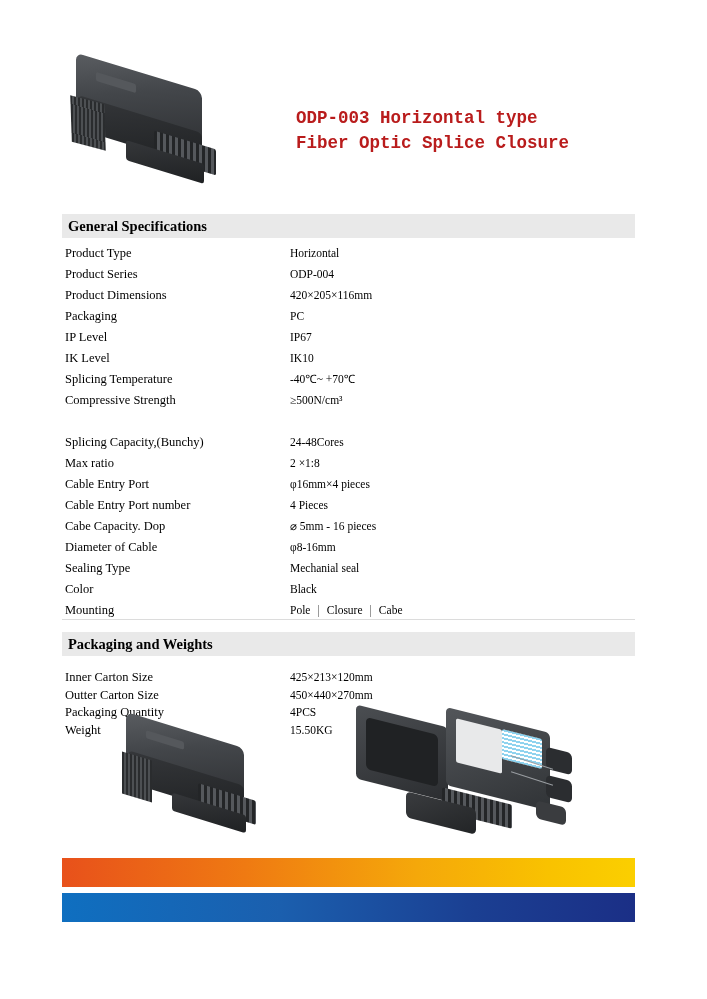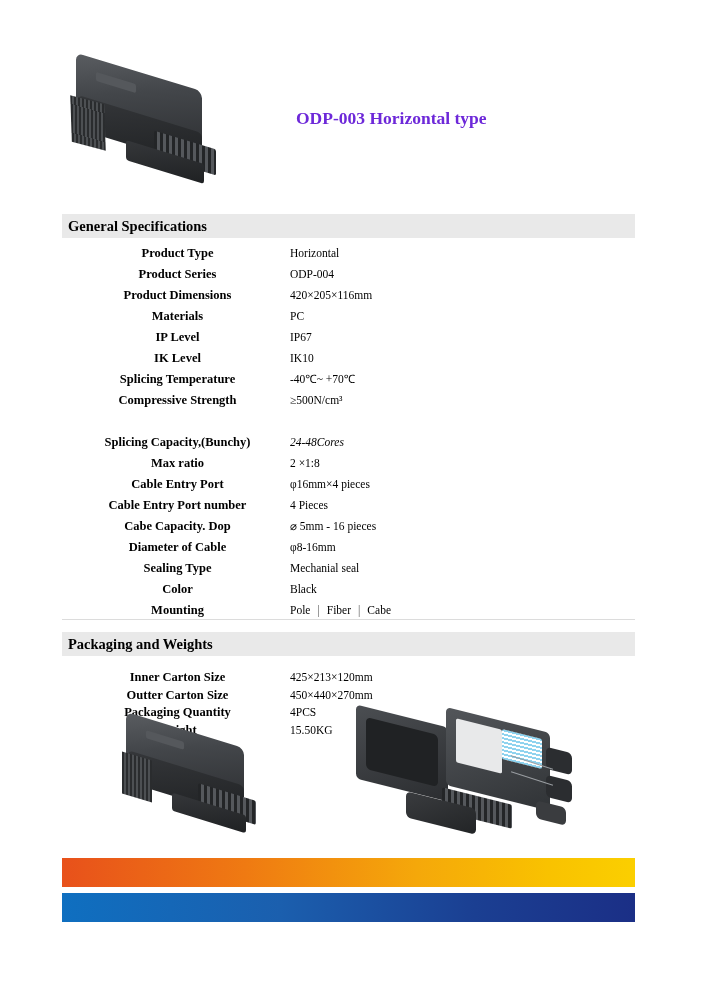--- a/index.html
+++ b/index.html
@@ -31,25 +31,25 @@
     width: 175px;
     height: 155px;
   }
   .title-block {
     position: absolute;
     left: 296px;
     top: 106px;
     width: 360px;
   }
   .title-line {
-    font-family: Liberation Serif, serif;
+    font-family: Liberation Mono, monospace;
     font-size: 17.5px;
     font-weight: bold;
     line-height: 25px;
-    color: #6d28d9;
+    color: #b91c1c;
   }
 
   
   .section-bar {
     position: absolute;
     left: 62px;
     width: 573px;
     height: 24px;
     background: #e9e9e9;
   }
@@ -87,26 +87,25 @@
     top: 21px;
   }
   .spec-row.tight {
     height: 17.5px;
     line-height: 17.5px;
   }
   .spec-label {
     display: inline-block;
     width: 228px;
     font-size: 12.5px;
-    font-weight: bold;
+    font-weight: normal;
     font-family: "Liberation Serif", serif;
     padding-left: 3px;
     box-sizing: border-box;
     vertical-align: top;
-    text-align: center;
   }
   .spec-value {
     display: inline-block;
     font-size: 11.5px;
     font-family: "Liberation Serif", serif;
     font-weight: normal;
     vertical-align: top;
   }
   .spec-value .sep {
     display: inline-block;
@@ -205,57 +204,58 @@
       <div class="body dark" style="left:12px; top:66px; width:124px; height:34px; transform: skewY(17deg); border-radius:5px;"></div>
       <div class="fins" style="left:5px; top:52px; width:34px; height:46px; transform: skewY(17deg) rotate(-2deg);"></div>
       <div class="ports" style="left:88px; top:92px; width:62px; height:26px; transform: skewY(17deg);"></div>
       <div class="body dark" style="left:60px; top:104px; width:78px; height:20px; transform: skewY(17deg); border-radius:3px;"></div>
       <div class="body" style="left:30px; top:30px; width:40px; height:9px; transform: skewY(17deg); background:#55585c; border-radius:2px;"></div>
     </div>
   </div>
 
   <div class="title-block">
     <div class="title-line">ODP-003 Horizontal type</div>
+    <div class="title-line">Fiber Optic Splice Closure</div>
   </div>
 </div>
 
 <div class="section-bar" id="bar-general">
   <span class="section-title">General Specifications</span>
 </div>
 
 <div class="spec-list" id="specs-general">
 
   <div class="spec-row">
     <span class="spec-label">Product Type</span><span class="spec-value">Horizontal</span>
   </div>
   <div class="spec-row">
     <span class="spec-label">Product Series</span><span class="spec-value">ODP-004</span>
   </div>
   <div class="spec-row">
     <span class="spec-label">Product Dimensions</span><span class="spec-value">420×205×116mm</span>
   </div>
   <div class="spec-row">
-    <span class="spec-label">Materials</span><span class="spec-value">PC</span>
+    <span class="spec-label">Packaging</span><span class="spec-value">PC</span>
   </div>
   <div class="spec-row">
     <span class="spec-label">IP Level</span><span class="spec-value">IP67</span>
   </div>
   <div class="spec-row">
     <span class="spec-label">IK Level</span><span class="spec-value">IK10</span>
   </div>
   <div class="spec-row">
     <span class="spec-label">Splicing Temperature</span><span class="spec-value">-40℃~ +70℃</span>
   </div>
   <div class="spec-row">
     <span class="spec-label">Compressive Strength</span><span class="spec-value">≥500N/cm³</span>
   </div>
 
   <div class="spec-row gap">
     <span class="spec-label">Splicing Capacity,(Bunchy)</span>
-      <span class="spec-value" style="left:228px;font-style:italic;">24-48Cores</span>
+      <span class="spec-value" style="left:228px;">24-48Cores</span>
   </div>
 
   <div class="spec-row">
     <span class="spec-label">Max ratio</span><span class="spec-value">2 ×1:8</span>
   </div>
   <div class="spec-row">
     <span class="spec-label">Cable Entry Port</span><span class="spec-value">φ16mm×4 pieces</span>
   </div>
   <div class="spec-row">
     <span class="spec-label">Cable Entry Port number</span><span class="spec-value">4 Pieces</span>
@@ -267,21 +267,21 @@
     <span class="spec-label">Diameter of Cable</span><span class="spec-value">φ8-16mm</span>
   </div>
   <div class="spec-row">
     <span class="spec-label">Sealing Type</span><span class="spec-value">Mechanial seal</span>
   </div>
   <div class="spec-row">
     <span class="spec-label">Color</span><span class="spec-value">Black</span>
   </div>
 
   <div class="spec-row">
-    <span class="spec-label">Mounting</span><span class="spec-value"><span>Pole</span><span class="sep">|</span><span>Fiber</span><span class="sep">|</span><span>Cabe</span></span>
+    <span class="spec-label">Mounting</span><span class="spec-value"><span>Pole</span><span class="sep">|</span><span>Closure</span><span class="sep">|</span><span>Cabe</span></span>
   </div>
 </div>
 
 <div class="rule" id="rule-general"></div>
 
 <div class="section-bar" id="bar-packaging">
   <span class="section-title">Packaging and Weights</span>
 </div>
 
 <div class="spec-list" id="specs-packaging">

